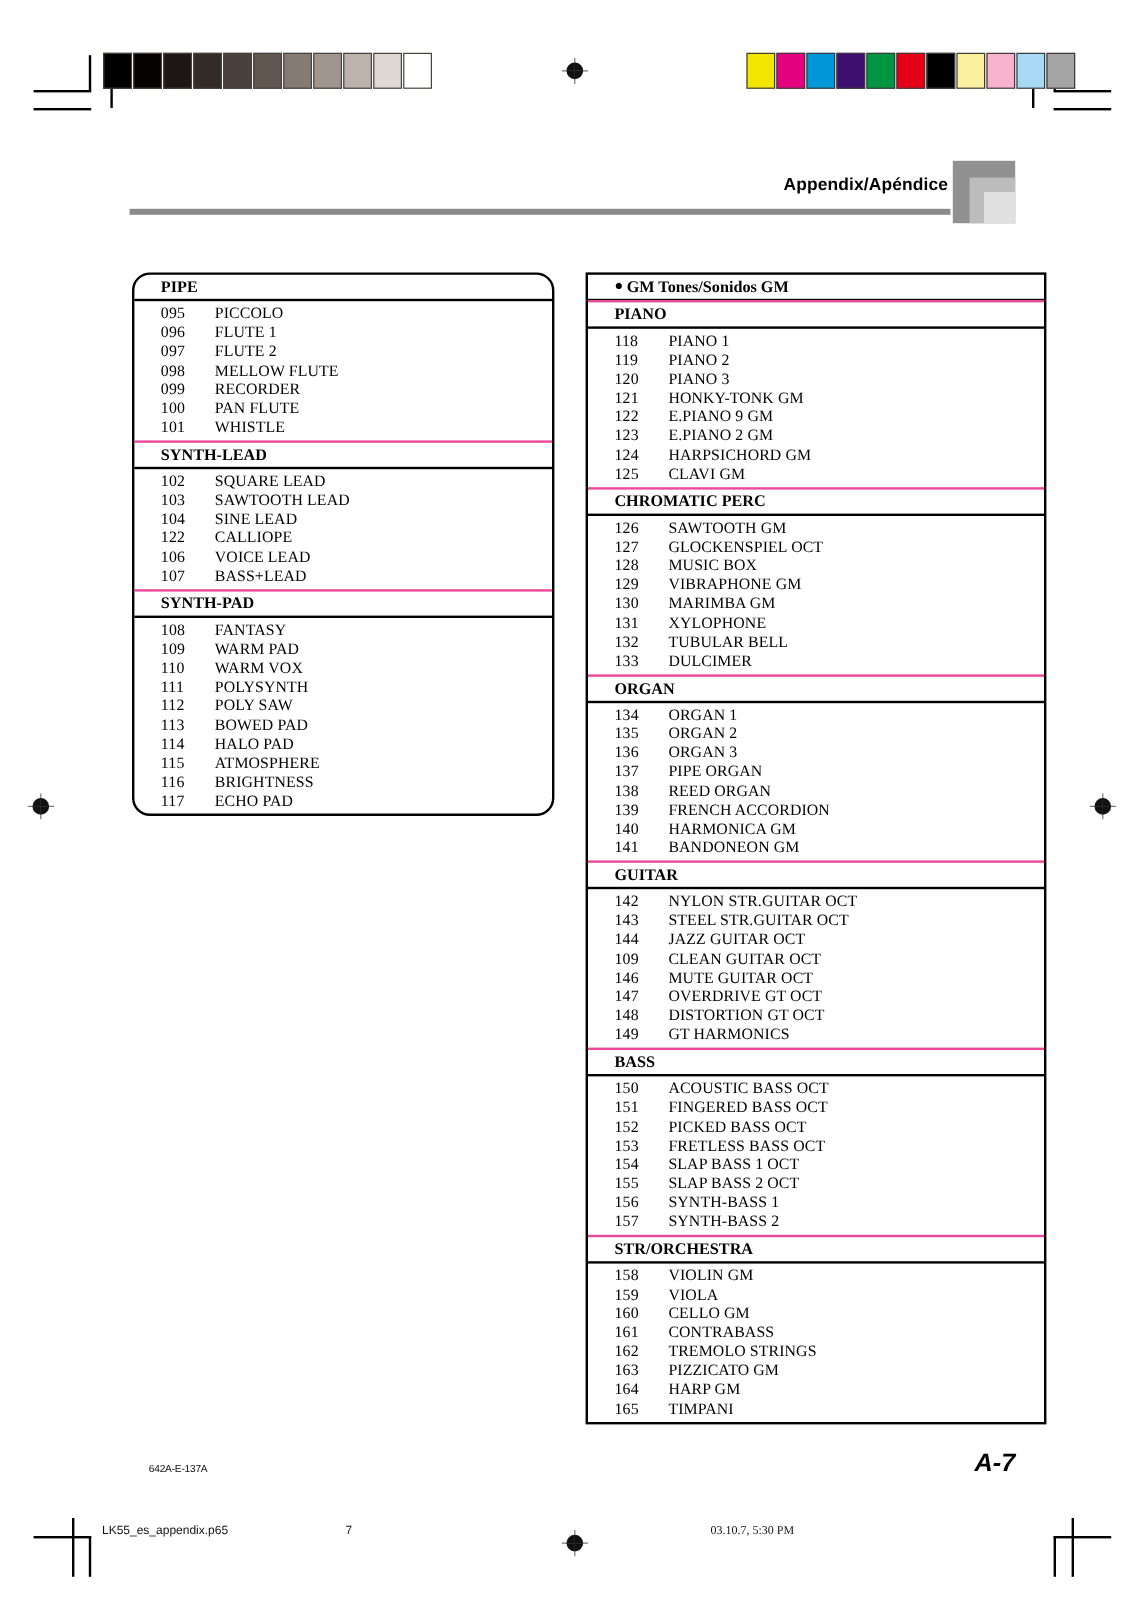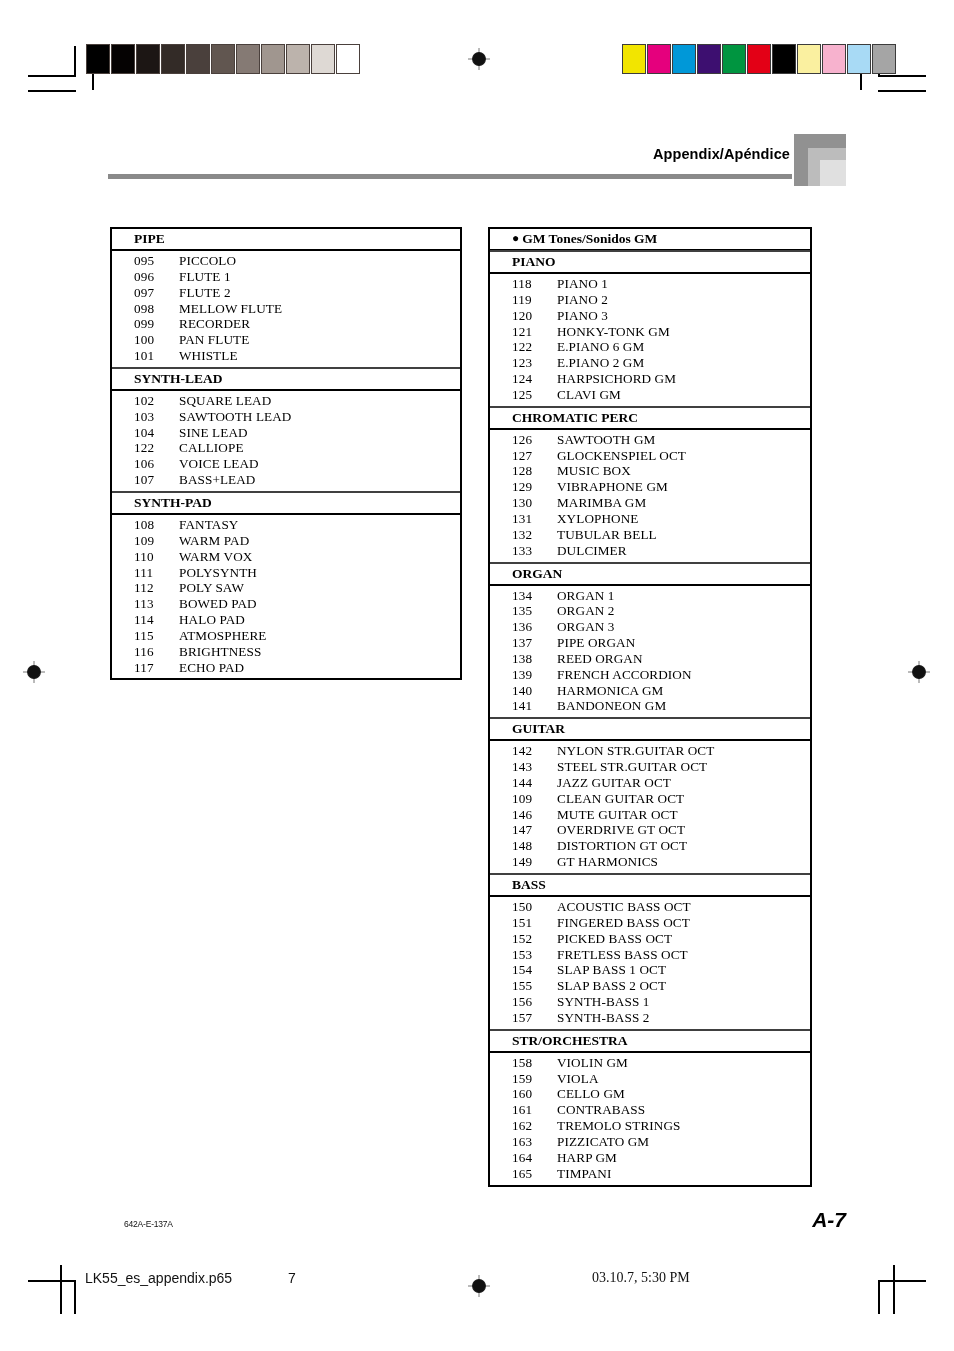--- a/index.html
+++ b/index.html
@@ -87,30 +87,30 @@
     width: 26px; height: 26px; background: #e0e0e0;
   }
 
   
   .tone-table {
     position: absolute;
     border: 2px solid #000;
     box-sizing: border-box;
     background: #fff;
   }
-  #table-left  { left: 110px; top: 227px; width: 352px; }
-  #table-right { left: 488px; top: 227px; width: 324px; }
+  #table-left  { left: 110px; top: 227px; width: 352px; border-radius: 15px; }
+  #table-right { left: 488px; top: 227px; width: 384px; }
 
   .tbl-section-head {
     font-family: "Liberation Serif", "DejaVu Serif", serif;
     font-weight: bold;
     font-size: 13.5px;
     padding: 2px 0 3px 22px;
     border-bottom: 2px solid #000;
-    border-top: 2px solid #404040;
+    border-top: 2px solid #ec4899;
     line-height: 15px;
     white-space: nowrap;
   }
   .tbl-section-head.first { border-top: none; }
   .tbl-top-head {
     font-family: "Liberation Serif", "DejaVu Serif", serif;
     font-weight: bold;
     font-size: 13.5px;
     padding: 2px 0 3px 22px;
     border-bottom: 1.5px solid #000;
@@ -161,21 +161,21 @@
     font-style: italic;
     font-weight: bold;
     font-size: 21px;
     color: #000;
     text-align: center;
   }
   .print-line {
     position: absolute;
     top: 1270px;
     font-family: "Liberation Sans", "DejaVu Sans", sans-serif;
-    font-size: 14px;
+    font-size: 10px;
     color: #111;
     white-space: nowrap;
   }
   #print-filename { left: 85px; }
   #print-pagenum  { left: 288px; }
   #print-datetime { left: 592px; font-family: Liberation Serif, serif; }
 </style>
 </head>
 <body>
 
@@ -401,21 +401,21 @@
       <div class="tone-row">
         <span class="tone-num">120</span>
         <span class="tone-name">PIANO 3</span>
       </div>
       <div class="tone-row">
         <span class="tone-num">121</span>
         <span class="tone-name">HONKY-TONK GM</span>
       </div>
       <div class="tone-row">
         <span class="tone-num">122</span>
-        <span class="tone-name">E.PIANO 6 GM</span>
+        <span class="tone-name">E.PIANO 9 GM</span>
       </div>
       <div class="tone-row">
         <span class="tone-num">123</span>
         <span class="tone-name">E.PIANO 2 GM</span>
       </div>
       <div class="tone-row">
         <span class="tone-num">124</span>
         <span class="tone-name">HARPSICHORD GM</span>
       </div>
       <div class="tone-row">

